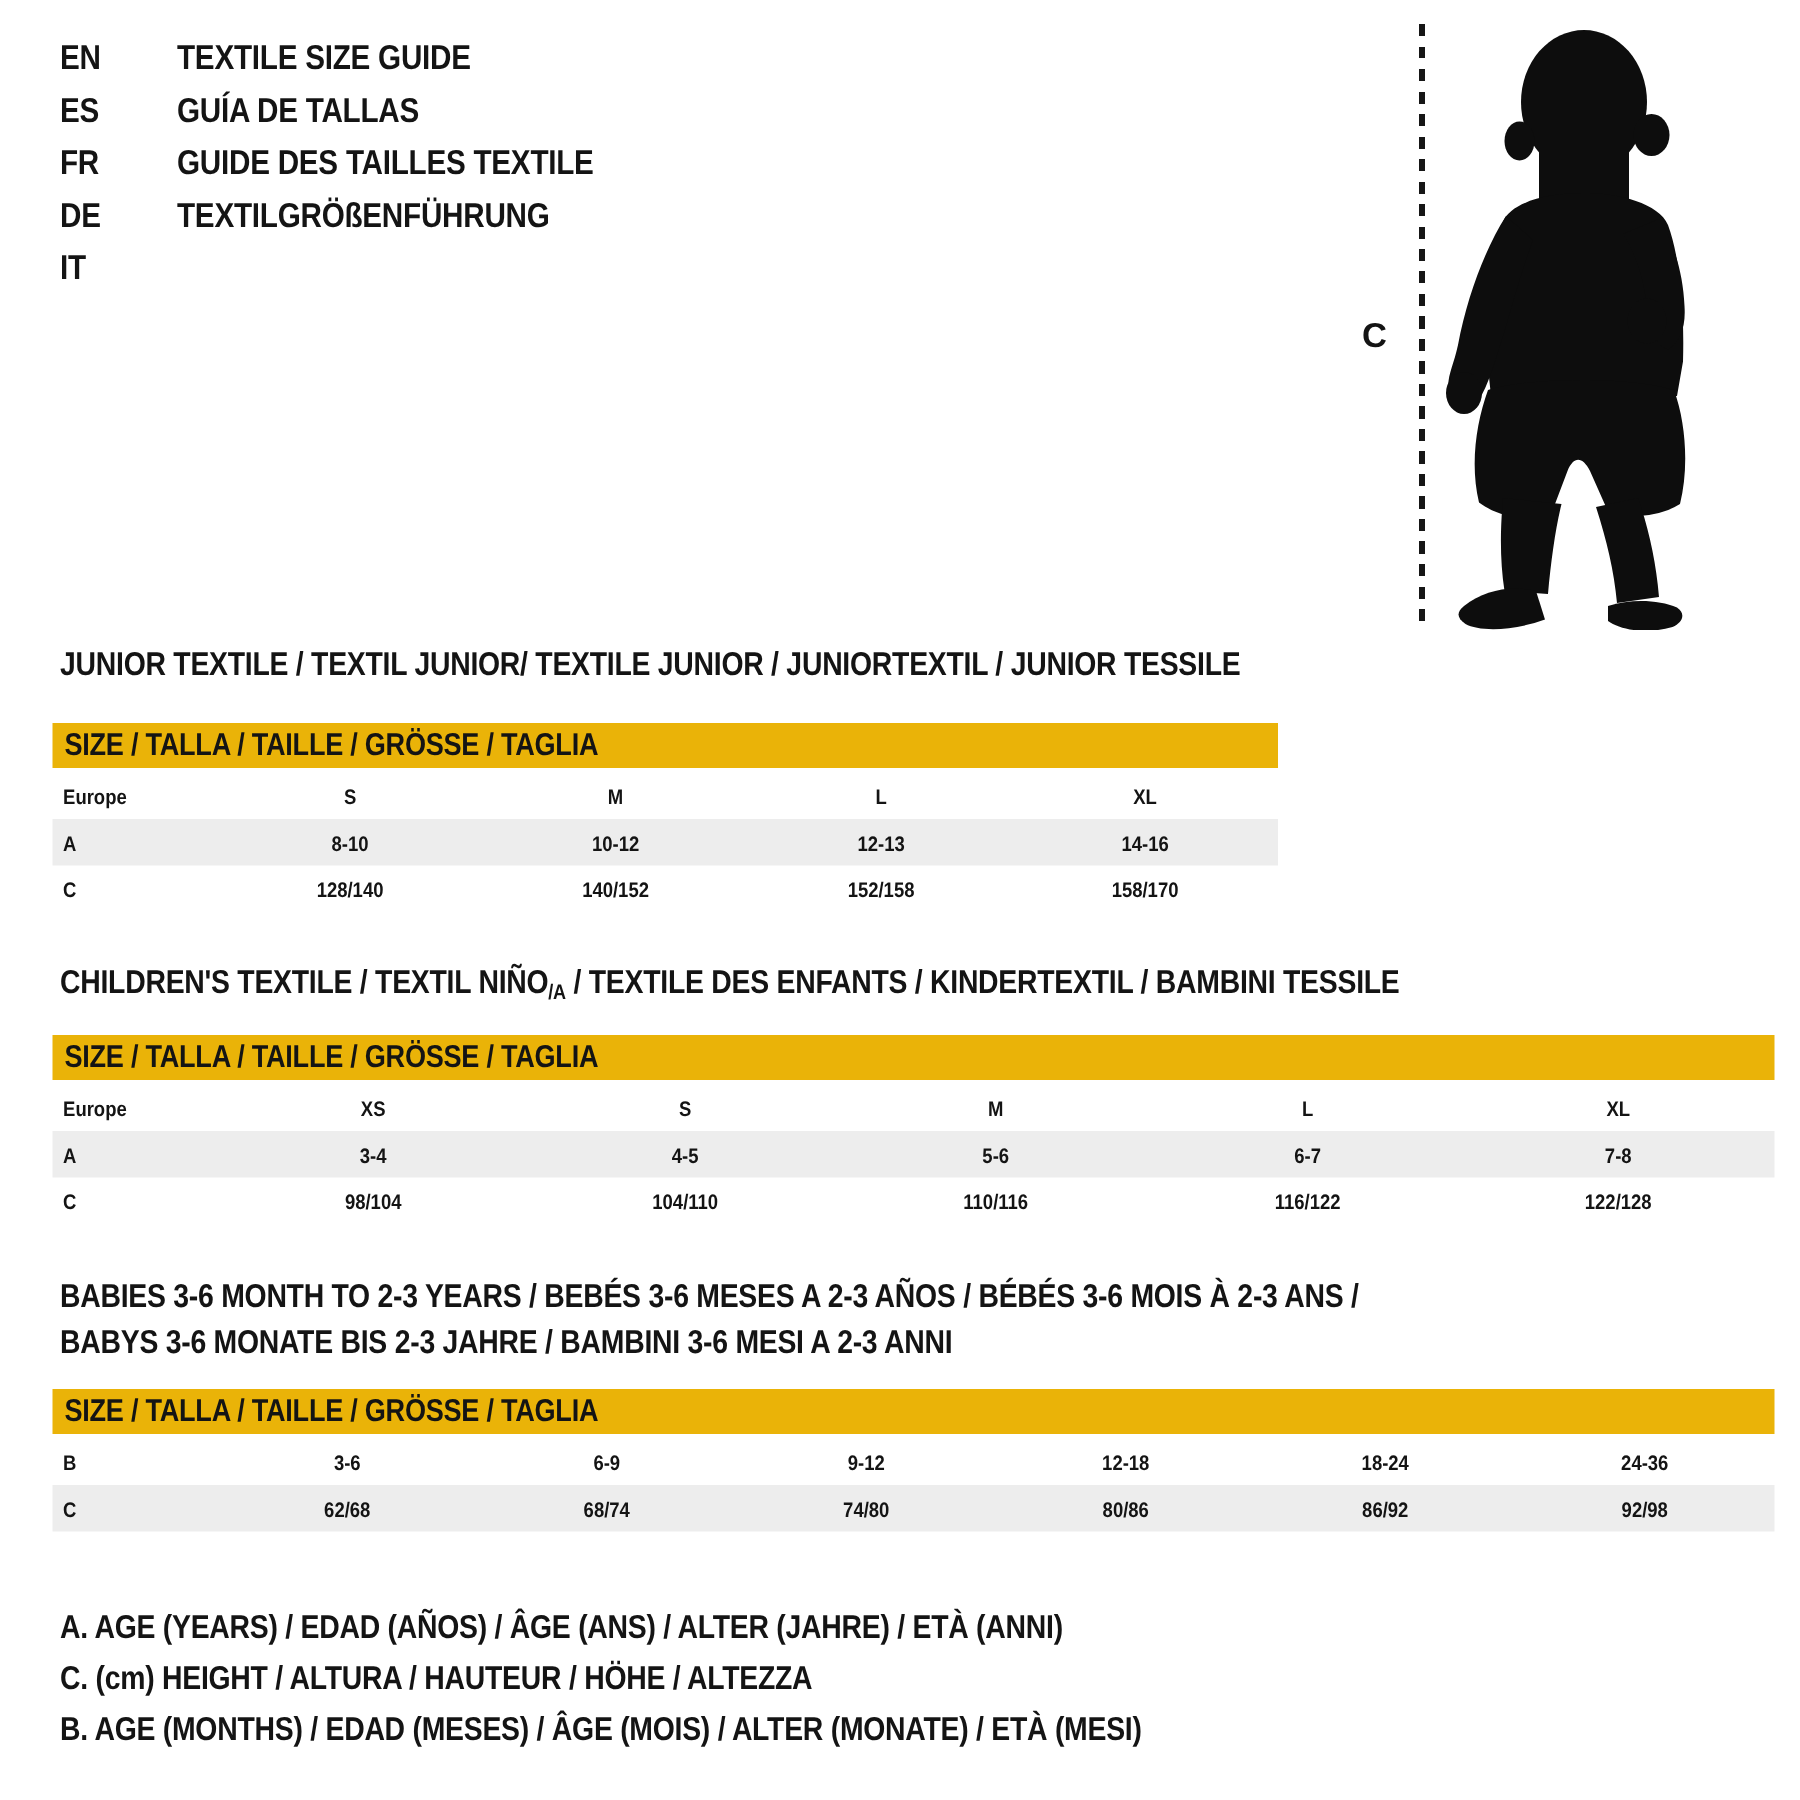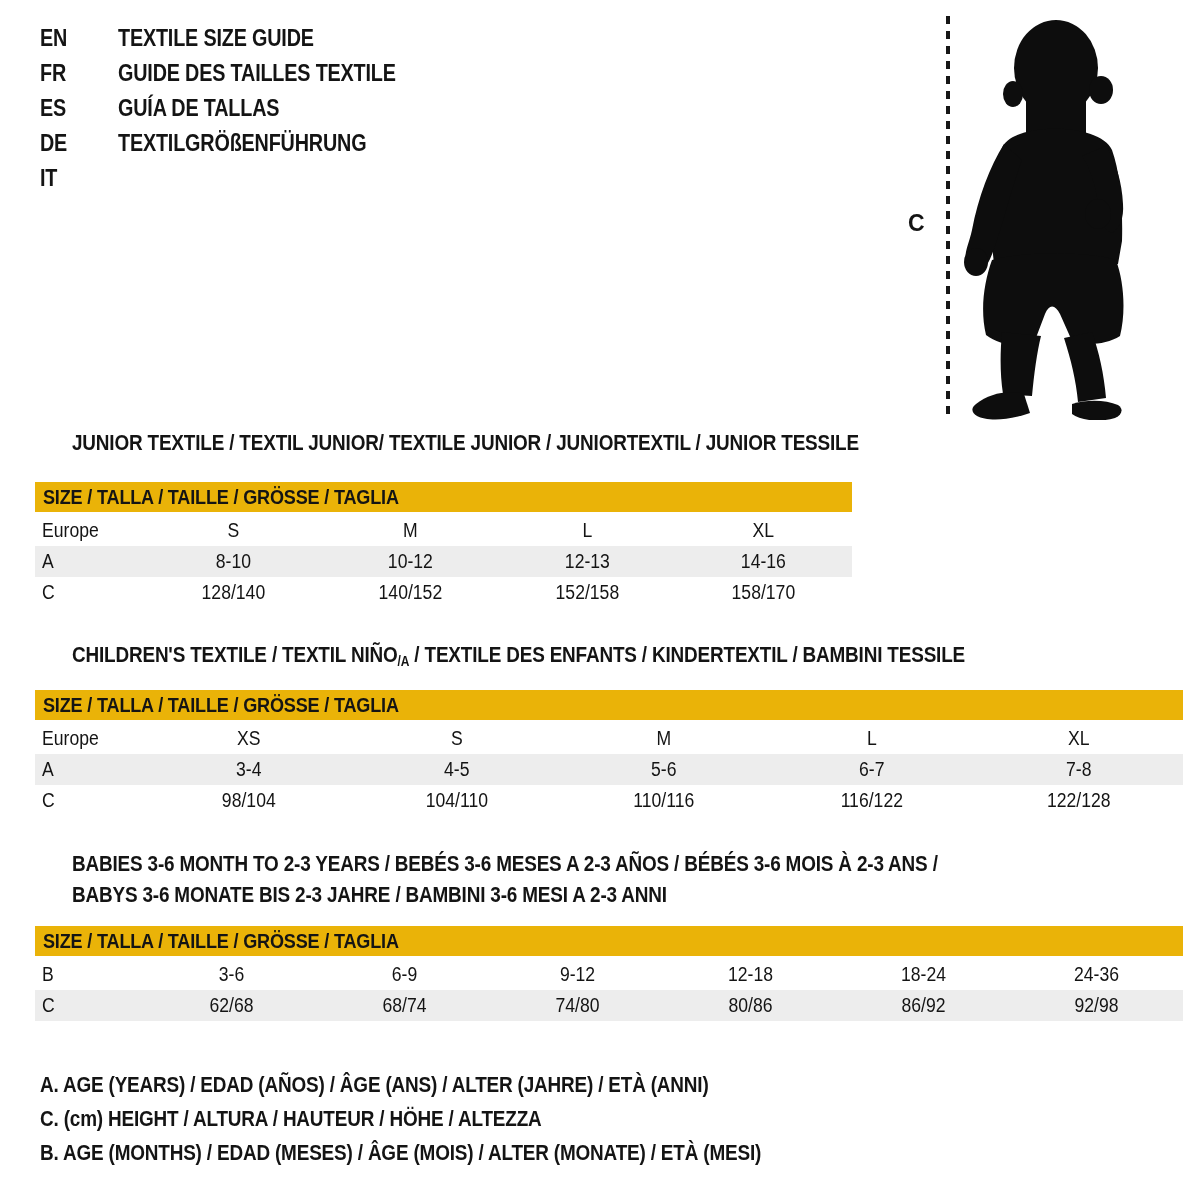--- a/index.html
+++ b/index.html
@@ -27,35 +27,35 @@
   .dash-line {
     left: 946px; top: 16px; width: 4px; height: 400px;
     background: repeating-linear-gradient(to bottom, #161616 0 8px, transparent 8px 15px);
   }
   .c-label {
     left: 908px; top: 210px;
     font-size: 23px; font-weight: bold;
   }
   .toddler { left: 960px; top: 16px; }
   
-  .sec-title { font-weight: bold; font-size: 22px; margin-left: 32px; }
+  .sec-title { font-weight: bold; font-size: 22px; }
   .sec-title sub { font-size: 14px; vertical-align: -4px; }
   .two-line { line-height: 31px; }
   
   .size-bar {
     height: 30px; background: #eab308;
     display: flex; align-items: center;
     padding-left: 8px;
     font-weight: bold; font-size: 21px;
     box-sizing: border-box;
   }
   .tbl-rows { margin-top: 3px; }
   .trow {
     display: grid; height: 31px; align-items: center;
-    font-weight: normal; font-size: 20px;
+    font-weight: bold; font-size: 14px;
   }
   .cols4 { grid-template-columns: 110px repeat(4, 1fr); }
   .cols5 { grid-template-columns: 110px repeat(5, 1fr); }
   .cols6 { grid-template-columns: 110px repeat(6, 1fr); }
   .trow .cell {
     text-align: center;
     transform: scaleX(0.88);
     transform-origin: 50% 50%;
     white-space: nowrap;
   }
@@ -71,26 +71,26 @@
 </style>
 </head>
 <body>
 
 <div class="abs lang-list">
   <div class="lang-row">
     <span class="lang-code"><span class="cz">EN</span></span>
     <span class="lang-title"><span class="cz">TEXTILE SIZE GUIDE</span></span>
   </div>
   <div class="lang-row">
+    <span class="lang-code"><span class="cz">ES</span></span>
+    <span class="lang-title"><span class="cz">GUÍA DE TALLAS</span></span>
+  </div>
+  <div class="lang-row">
     <span class="lang-code"><span class="cz">FR</span></span>
     <span class="lang-title"><span class="cz">GUIDE DES TAILLES TEXTILE</span></span>
-  </div>
-  <div class="lang-row">
-    <span class="lang-code"><span class="cz">ES</span></span>
-    <span class="lang-title"><span class="cz">GUÍA DE TALLAS</span></span>
   </div>
   <div class="lang-row">
     <span class="lang-code"><span class="cz">DE</span></span>
     <span class="lang-title"><span class="cz">TEXTILGRÖßENFÜHRUNG</span></span>
   </div>
   <div class="lang-row">
     <span class="lang-code"><span class="cz">IT</span></span>
   </div>
 </div>
 

